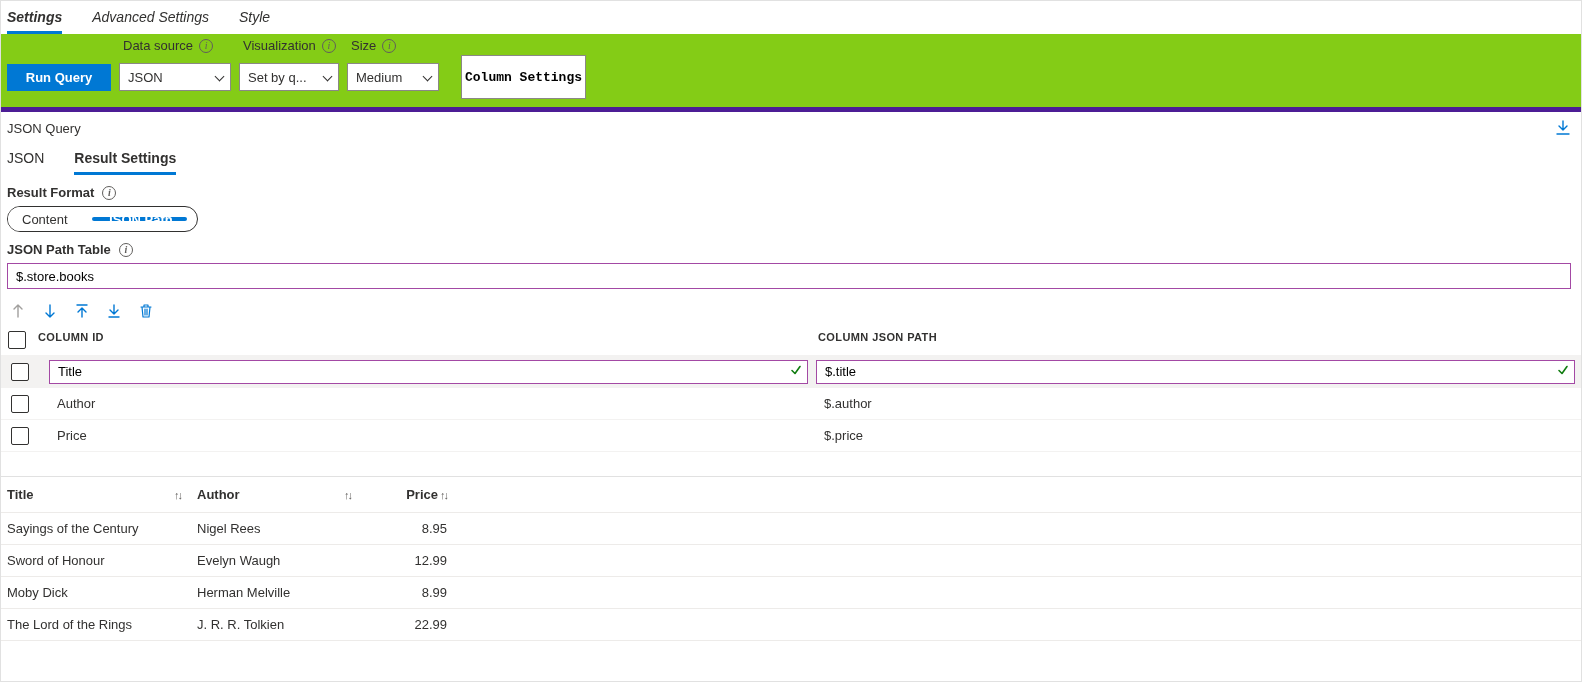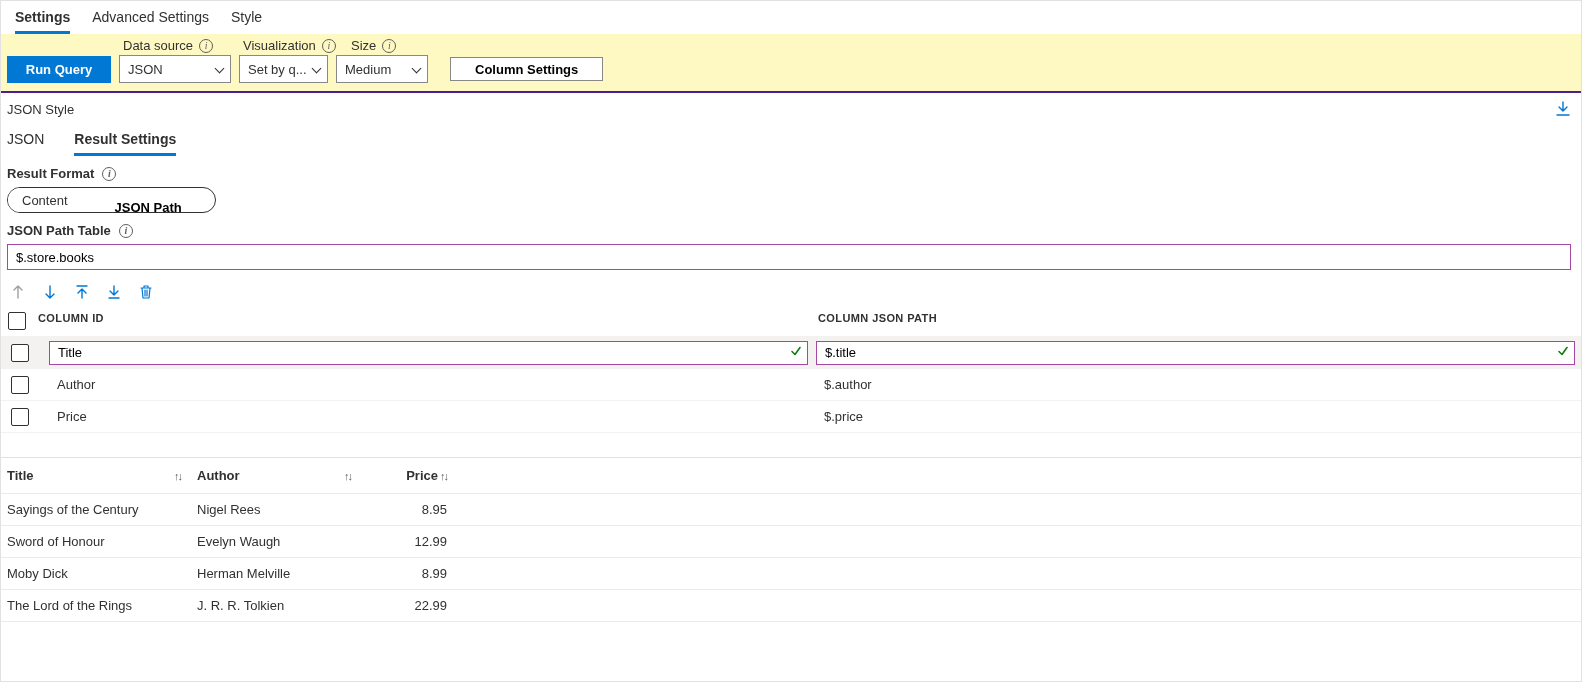--- a/index.html
+++ b/index.html
@@ -12,38 +12,39 @@
   }
   .panel {
     border: 1px solid #e1e1e1;
     width: 1582px;
     height: 682px;
     overflow: hidden;
   }
   
   .tabs {
     display: flex;
-    gap: 22px;
-    padding: 8px 14px 0 14px;
+    gap: 30px;
+    padding: 8px 14px 0 6px;
+    font-style: italic;
   }
   .tab {
     font-size: 14px;
     padding-bottom: 6px;
     cursor: pointer;
     font-weight: 400;
   }
   .tab.active {
     font-weight: 600;
     border-bottom: 3px solid #0078d4;
   }
   
   .toolbar-wrap {
-    background: #fef9c3;
+    background: #84cc16;
     padding: 4px 6px 8px 6px;
-    border-bottom: 2px solid #4c1d95;
+    border-bottom: 5px solid #4c1d95;
   }
   .toolbar-labels {
     display: flex;
     align-items: center;
     gap: 8px;
     padding-left: 116px;
     font-size: 13px;
     color: #323130;
   }
   .lblgroup {
@@ -74,25 +75,26 @@
     display: flex;
     align-items: center;
     justify-content: space-between;
     padding: 0 4px 0 8px;
     font-size: 13px;
     cursor: pointer;
   }
   .btn-secondary {
     background: #fff;
     border: 1px solid #8a8886;
-    height: 24px;
-    padding: 0 24px;
-    font-weight: 600;
-    font-size: 13px;
-    cursor: pointer;
+    height: 44px;
+    padding: 0 3px;
+    font-weight: 600;
+    font-size: 13px;
+    cursor: pointer;
+    font-family: Liberation Mono, monospace;
   }
   .info-icon {
     width: 14px;
     height: 14px;
     border: 1px solid #605e5c;
     border-radius: 50%;
     display: inline-flex;
     align-items: center;
     justify-content: center;
     font-size: 10px;
@@ -160,24 +162,24 @@
   .pill {
     padding: 0 14px;
     display: flex;
     align-items: center;
     font-size: 13px;
     cursor: pointer;
     background: #fff;
   }
   .pill.selected {
     background: #0078d4;
-    color: #000000;
+    color: #ffffff;
     border-radius: 13px;
     font-weight: 600;
-    margin:19px;
+    margin:10px;
   }
   .path-input {
     width: calc(100% - 4px);
     border: 1px solid #a349a4;
     padding: 0 8px;
     font-size: 13px;
     height: 26px;
     outline: none;
   }
   
@@ -296,35 +298,35 @@
         <span>Size</span>
         <span class="info-icon">i</span>
       </div>
     </div>
     <div class="toolbar">
       <button class="btn-primary">Run Query</button>
       <div class="dropdown" style="width:112px;">
         <span>JSON</span>
         <span class="chevron-down"></span>
       </div>
-      <div class="dropdown" style="width:89px;align-items:center;">
+      <div class="dropdown" style="width:100px;align-items:center;">
         <span>Set by q...</span>
         <span class="chevron-down"></span>
       </div>
       <div class="dropdown" style="width:92px;">
         <span>Medium</span>
         <span class="chevron-down"></span>
       </div>
       <div style="width:6px;"></div>
       <button class="btn-secondary">Column Settings</button>
     </div>
   </div>
 
   <div class="section-row">
-    <span>JSON Style</span>
+    <span>JSON Query</span>
     <span class="download-icon">
       <svg width="16" height="16" viewBox="0 0 16 16">
           <path d="M8 1v9M4 6l4 4 4-4M2 14h12" stroke="#0078d4" stroke-width="1.4" fill="none" stroke-linecap="round" stroke-linejoin="round"></path>
         </svg>
     </span>
   </div>
 
   <div class="inner-tabs">
     <div class="inner-tab">JSON</div>
     <div class="inner-tab active">Result Settings</div>

